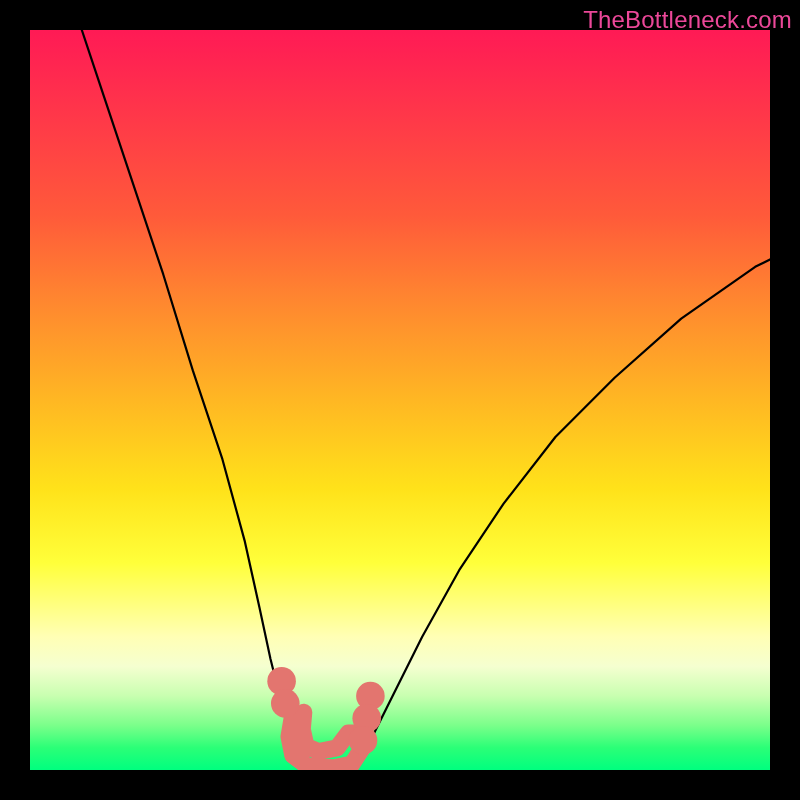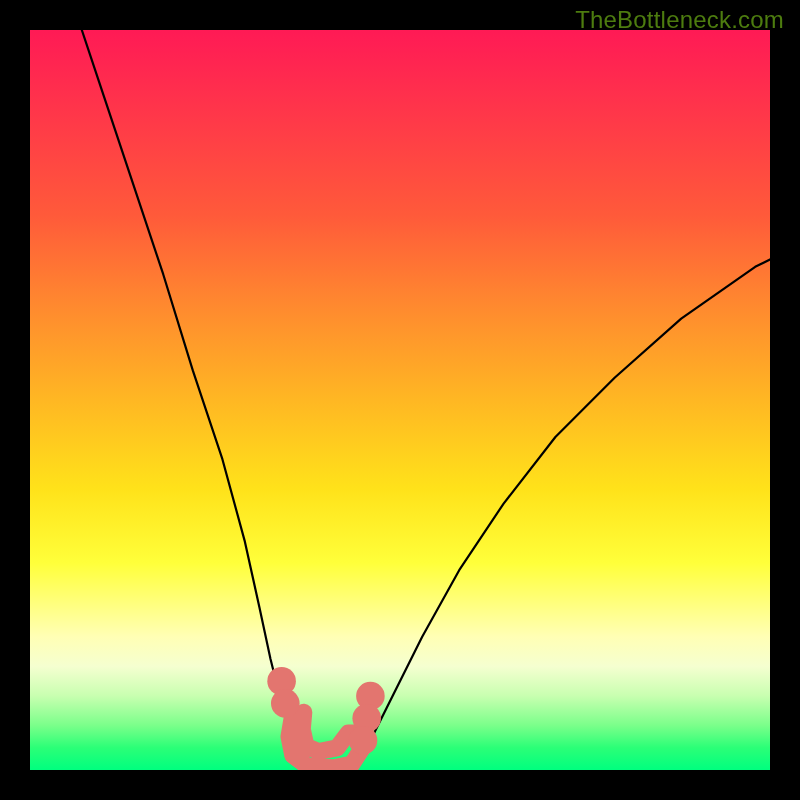--- a/index.html
+++ b/index.html
@@ -41,25 +41,25 @@
   }
   svg.curves {
     position: absolute;
     inset: 0;
     width: 100%;
     height: 100%;
   }
   .watermark {
     position: absolute;
     top: 6px;
-    right: 16px;
+    right: 8px;
     font-family: Arial, Helvetica, sans-serif;
     font-size: 24px;
     font-weight: 400;
-    color: #4d7c0f;
+    color: #ec4899;
     letter-spacing: 0.2px;
     margin-left: 48px;
   }
 </style>
 </head>
 <body>
 
 <div class="frame">
 
   <div class="watermark">TheBottleneck.com</div>

